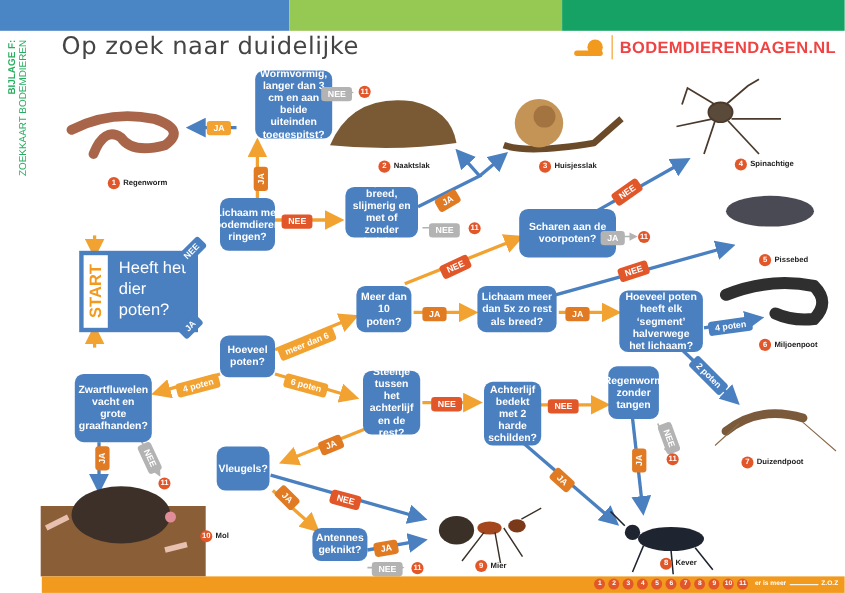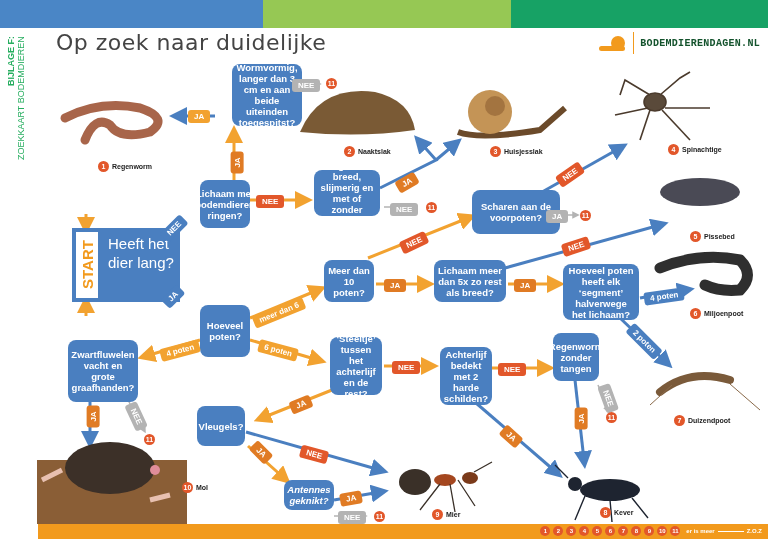--- a/index.html
+++ b/index.html
@@ -8,21 +8,21 @@
   .tb1 { left: 0; width: 263px; background: #4a86c6; }
   .tb2 { left: 263px; width: 248px; background: #96c854; }
   .tb3 { left: 511px; width: 257px; background: #17a265; }
   .side-label { position: absolute; left: 6px; top: 36px; writing-mode: vertical-rl; transform: rotate(180deg); color: #27ae60; font-weight: bold; font-size: 9px; line-height: 10px; height: 150px; text-align: right; }
   .title { position: absolute; left: 56px; top: 30px; font-family: "DejaVu Sans", sans-serif; font-size: 22px; color: #444; letter-spacing: 0.5px; }
   .brand { position: absolute; right: 8px; top: 32px; display: flex; align-items: center; gap: 6px; }
   .brand-snail { width: 28px; height: 20px; position: relative; }
   .brand-snail .shell { position: absolute; right: 2px; top: 3px; width: 14px; height: 14px; border-radius: 50%; background: #f29a1d; }
   .brand-snail .body { position: absolute; left: 0; bottom: 2px; width: 26px; height: 5px; background: #f29a1d; border-radius: 3px; }
   .brand-sep { width: 1px; height: 22px; background: #f29a1d; }
-  .brand-text { font-weight: bold; color: #14532d; font-size: 10px; letter-spacing: 0.3px; font-family: Liberation Mono, monospace; }
+  .brand-text { font-weight: bold; color: #ef4444; font-size: 15px; letter-spacing: 0.3px; }
 
   svg.flow { position: absolute; left: 0; top: 0; width: 768px; height: 539px; }
 
   .box { position: absolute; background: #4a7fc0; color: #fff; border-radius: 8px; font-weight: bold; font-size: 9.5px; line-height: 11px; text-align: center; display: flex; align-items: center; justify-content: center; padding: 4px; }
   .start { position: absolute; left: 72px; top: 228px; width: 108px; height: 74px; background: #4a7fc0; }
   .start-tag { position: absolute; left: 4px; top: 4px; width: 22px; height: 66px; background: #fff; color: #f29a1d; font-weight: bold; font-size: 15px; writing-mode: vertical-rl; transform: rotate(180deg); display: flex; align-items: center; justify-content: center; }
   .start-q { position: absolute; left: 36px; top: 6px; color: #fff; font-size: 15px; line-height: 19px; }
 
   .tag { position: absolute; font-weight: bold; font-size: 8px; color: #fff; padding: 2px 6px; border-radius: 3px; white-space: nowrap; }
   .t-or { background: #e07b24; }
@@ -176,39 +176,39 @@
   <g>
     <rect x="37" y="460" width="150" height="64" fill="#8a5e36"></rect>
     <ellipse cx="110" cy="468" rx="45" ry="26" fill="#3c3028"></ellipse>
     <circle cx="155" cy="470" r="5" fill="#e08d9a"></circle>
     <path d="M42,480 L62,470 M150,500 L170,495" stroke="#e8c0b0" stroke-width="5"></path>
   </g>
 </svg>
 
 <div class="start">
   <div class="start-tag">START</div>
-  <div class="start-q">Heeft het dier lang?</div>
+  <div class="start-q">Heeft het dier poten?</div>
 </div>
 <div class="tag t-bl" style="left:160px;top:222px;transform:rotate(-45deg);">NEE</div>
 <div class="tag t-bl" style="left:162px;top:290px;transform:rotate(-45deg);">JA</div>
 
 <div class="box" style="left:232px;top:64px;width:70px;height:62px;">Wormvormig, langer dan 3 cm en aan beide uiteinden toegespitst?</div>
 <div class="box" style="left:200px;top:180px;width:50px;height:48px;">Lichaam met bodemdieren ringen?</div>
 <div class="box" style="left:314px;top:170px;width:66px;height:46px;">Langer dan breed, slijmerig en met of zonder huisje?</div>
 <div class="box" style="left:472px;top:190px;width:88px;height:44px;">Scharen aan de voorpoten?</div>
 <div class="box" style="left:324px;top:260px;width:50px;height:42px;">Meer dan 10 poten?</div>
 <div class="box" style="left:434px;top:260px;width:72px;height:42px;">Lichaam meer dan 5x zo rest als breed?</div>
 <div class="box" style="left:563px;top:264px;width:76px;height:56px;">Hoeveel poten heeft elk ‘segment’ halverwege het lichaam?</div>
-<div class="box" style="left:200px;top:305px;width:50px;height:52px;text-align:center;">Hoeveel poten?</div>
+<div class="box" style="left:200px;top:305px;width:50px;height:38px;text-align:center;">Hoeveel poten?</div>
 <div class="box" style="left:68px;top:340px;width:70px;height:62px;">Zwartfluwelen vacht en grote graafhanden?</div>
 <div class="box" style="left:330px;top:337px;width:52px;height:58px;">‘Steeltje’ tussen het achterlijf en de rest?</div>
 <div class="box" style="left:440px;top:347px;width:52px;height:58px;">Achterlijf bedekt met 2 harde schilden?</div>
 <div class="box" style="left:553px;top:333px;width:46px;height:48px;">Regenworm zonder tangen</div>
 <div class="box" style="left:197px;top:406px;width:48px;height:40px;">Vleugels?</div>
-<div class="box" style="left:284px;top:480px;width:50px;height:30px;font-style:italic;">Antennes geknikt?</div>
+<div class="box" style="left:284px;top:480px;width:50px;height:30px;">Antennes geknikt?</div>
 
 <div class="tag t-yl" style="left:188px;top:110px;">JA</div>
 <div class="tag t-gr" style="left:292px;top:79px;">NEE</div>
 <div class="num" style="left:326px;top:78px;">11</div>
 <div class="tag t-or" style="left:226px;top:156px;transform:rotate(-90deg);">JA</div>
 <div class="tag t-red" style="left:256px;top:195px;">NEE</div>
 <div class="tag t-or" style="left:396px;top:176px;transform:rotate(-30deg);">JA</div>
 <div class="tag t-gr" style="left:390px;top:203px;">NEE</div>
 <div class="num" style="left:426px;top:202px;">11</div>
 <div class="tag t-red" style="left:400px;top:236px;transform:rotate(-25deg);">NEE</div>

